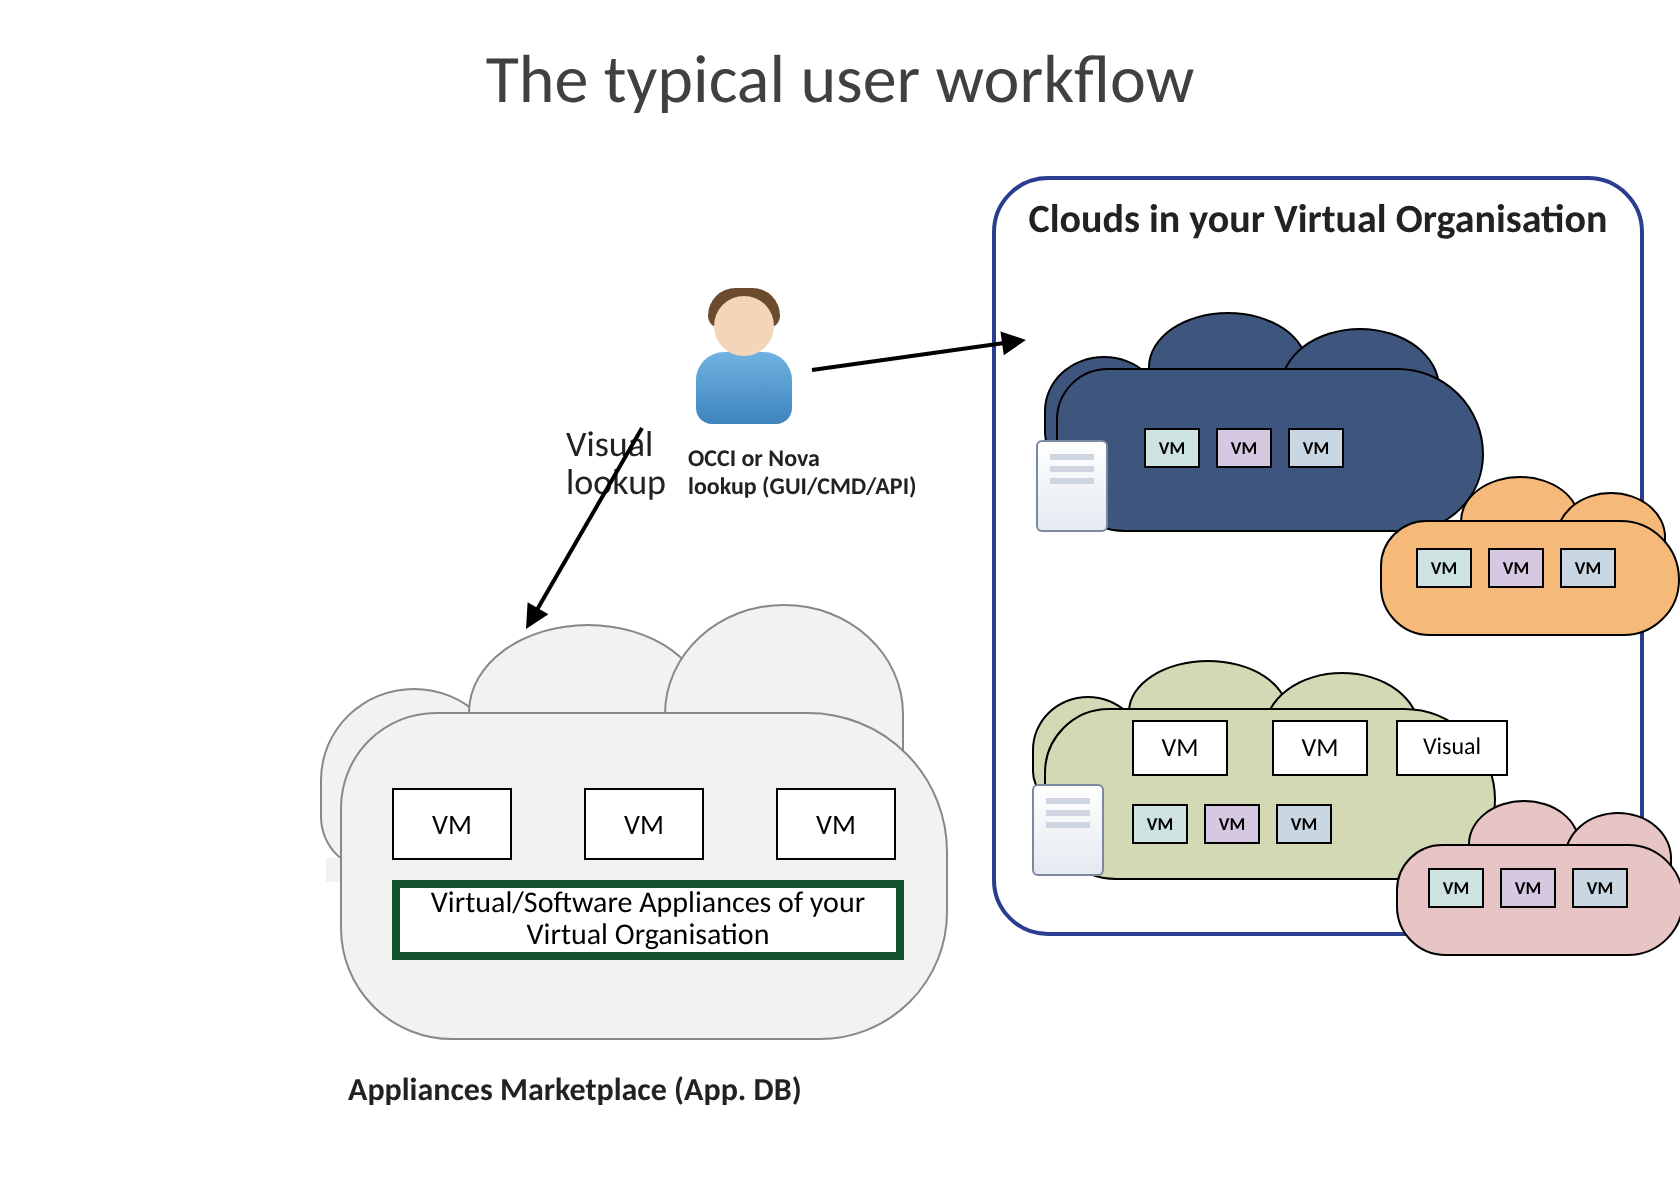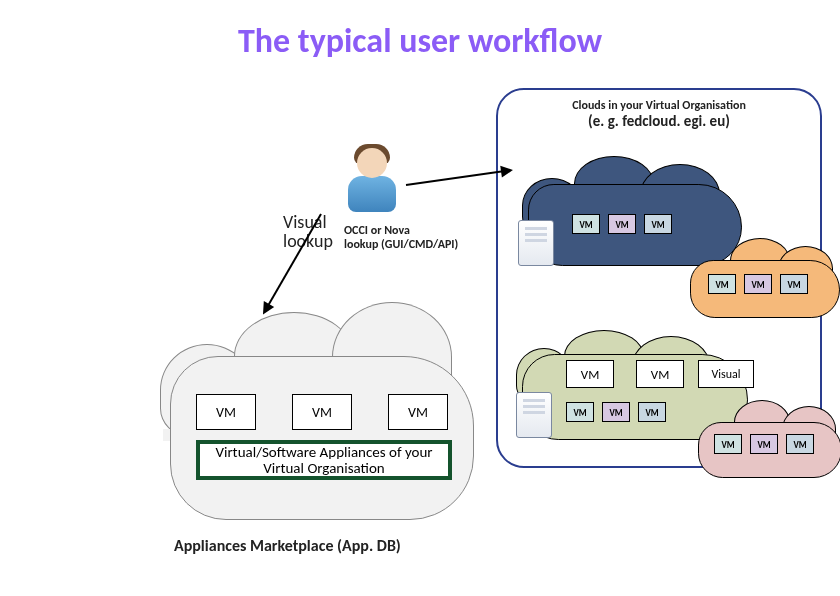--- a/index.html
+++ b/index.html
@@ -11,41 +11,41 @@
     font-family: "Calibri", "Segoe UI", Arial, sans-serif;
     position: relative;
     overflow: hidden;
   }
   .title {
     position: absolute;
     top: 20px;
     left: 0; right: 0;
     text-align: center;
     font-size: 34px;
-    color: #8b5cf6;
-    font-weight: 700;
+    color: #404040;
+    font-weight: 400;
   }
   
   .clouds-panel {
     position: absolute;
     top: 88px;
     left: 496px;
     width: 326px;
     height: 380px;
     border: 2.5px solid #2a3d8f;
     border-radius: 28px;
     background: transparent;
   }
   .clouds-header {
     position: absolute;
     top: 0; left: 0; right: 0;
     padding: 8px 6px 6px;
     text-align: center;
   }
-  .clouds-header-line1 { font-size: 12px; font-weight: 700; color: #222; }
+  .clouds-header-line1 { font-size: 20px; font-weight: 700; color: #222; }
   .clouds-header-line2 { font-size: 15px; font-weight: 700; color: #222; }
 
   
   .cloud-blue {
     position: absolute;
     top: 66px; left: 16px;
     width: 228px; height: 110px;
   }
   .cloud-blue .body {
     position: absolute;
@@ -303,21 +303,20 @@
   }
 </style>
 </head>
 <body>
 
 <div class="title">The typical user workflow</div>
 
 <div class="clouds-panel">
   <div class="clouds-header">
     <div class="clouds-header-line1">Clouds in your Virtual Organisation</div>
-    <div class="clouds-header-line2">(e. g. fedcloud. egi. eu)</div>
   </div>
 
   <div class="cloud-blue">
     <div class="hump1"></div>
       <div class="hump2"></div>
       <div class="hump3"></div>
       <div class="body"></div>
     <div class="server-icon"></div>
     <div class="vm-box small" style="top:58px;left:58px;background:#cfe2e2">VM</div>
     <div class="vm-box small" style="top:58px;left:94px;background:#d7c8e2">VM</div>

